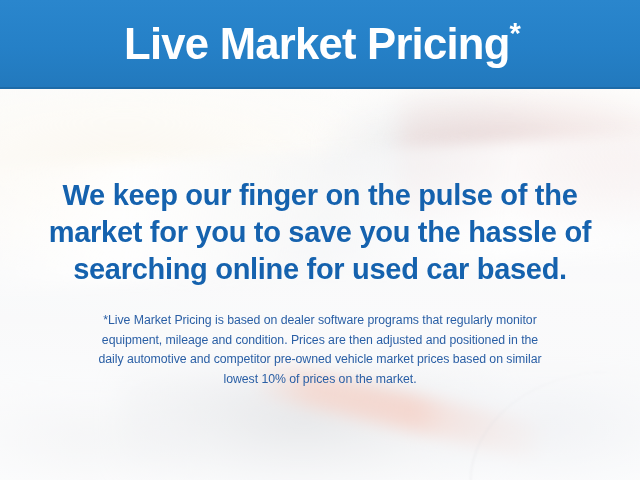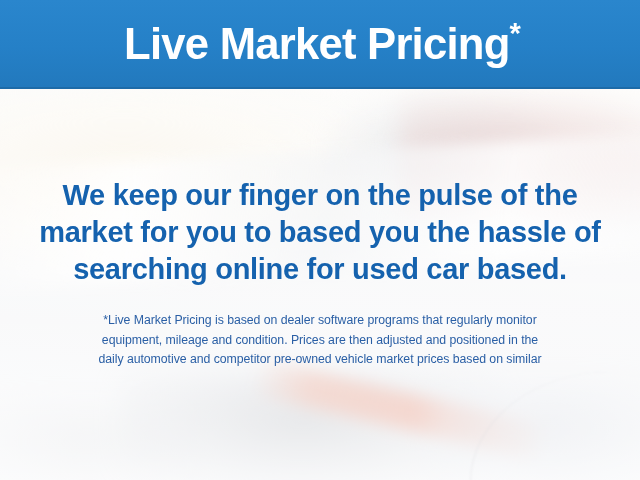--- a/index.html
+++ b/index.html
@@ -255,24 +255,25 @@
   </div>
 
   <div class="banner">
     <div class="banner-title"><span>Live Market Pricing</span><span class="star">*</span></div>
   </div>
 
   <div class="content">
 
     <div class="headline">
       <span class="hl-line">We keep our finger on the pulse of the</span>
-      <span class="hl-line">market for you to based you the hassle of</span>
+      <span class="hl-line">market for you to save you the hassle of</span>
       <span class="hl-line">searching online for used car based.</span>
     </div>
 
     <div class="fineprint">
       <span class="fp-line">*Live Market Pricing is based on dealer software programs that regularly monitor</span>
       <span class="fp-line">equipment, mileage and condition. Prices are then adjusted and positioned in the</span>
       <span class="fp-line">daily automotive and competitor pre-owned vehicle market prices based on similar</span>
+      <span class="fp-line">lowest 10% of prices on the market.</span>
     </div>
 
   </div>
 </div>
 
 </body></html>

